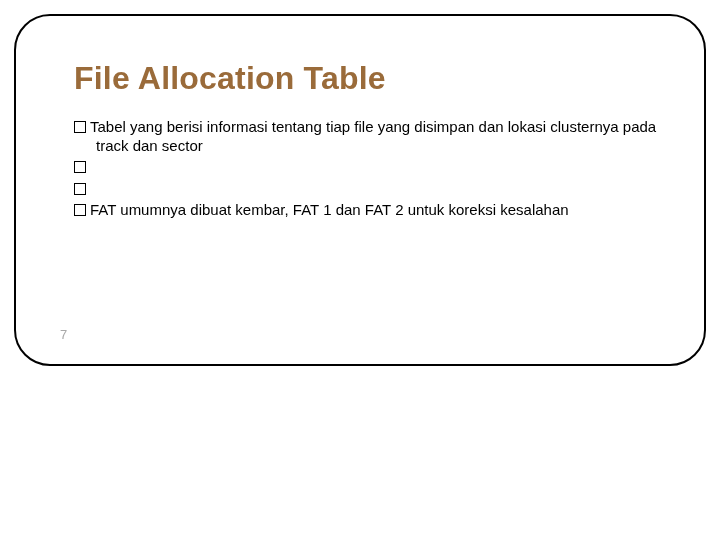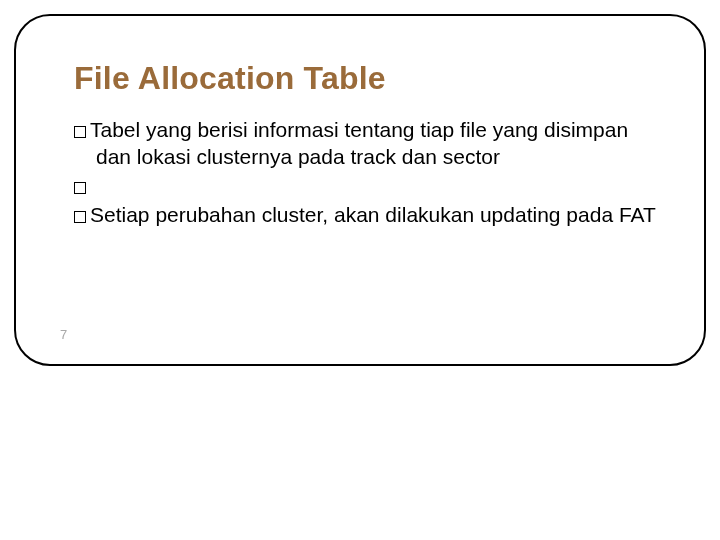--- a/index.html
+++ b/index.html
@@ -25,21 +25,21 @@
     font-weight: bold;
     color: #9a6b3a;
     margin-bottom: 20px;
     letter-spacing: 0.2px;
   }
   .bullets {
     list-style: none;
     padding-left: 0;
   }
   .bullets li {
-    font-size: 21px;
+    font-size: 15px;
     line-height: 1.28;
     color: #000;
     margin-bottom: 2px;
     padding-left: 22px;
     text-indent: -22px;
   }
   .square-bullet {
     display: inline-block;
     width: 12px;
     height: 12px;
@@ -57,17 +57,18 @@
 </style>
 </head>
 <body>
 
 <div class="slide">
   <div class="frame">
     <h1 class="title">File Allocation Table</h1>
     <ul class="bullets">
       <li><span class="square-bullet"></span><span>Tabel yang berisi informasi tentang tiap file yang disimpan dan lokasi clusternya pada track dan sector</span></li>
       <li><span class="square-bullet"></span></li>
-      <li><span class="square-bullet"></span><span>Setiap perubahan cluster, akan dilakukan updating pada FAT</span></li>
+      <li><span class="square-bullet"></span></li>
+      <li><span class="square-bullet"></span><span>FAT umumnya dibuat kembar, FAT 1 dan FAT 2 untuk koreksi kesalahan</span></li>
     </ul>
     <div class="page-num">7</div>
   </div>
 </div>
 
 </body></html>

